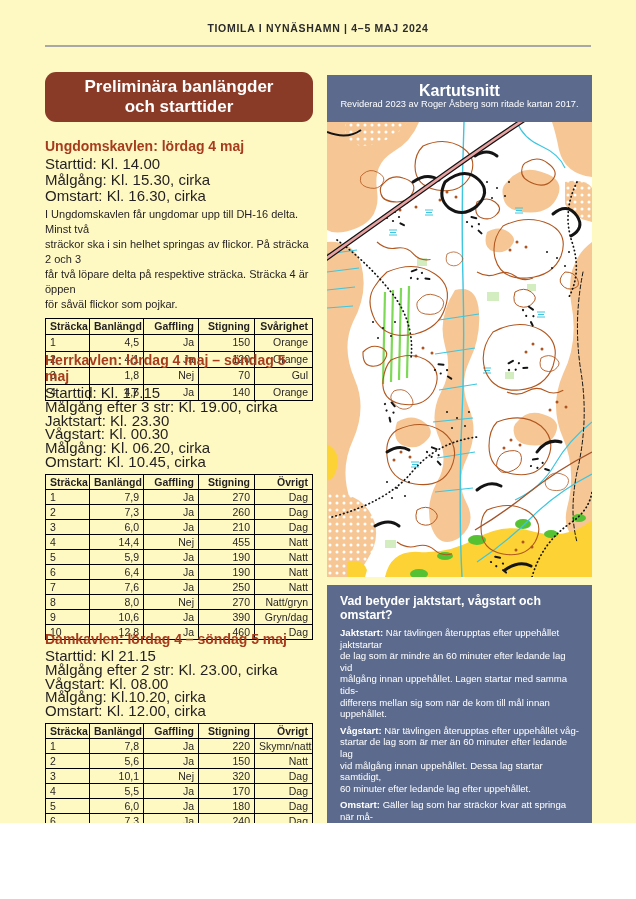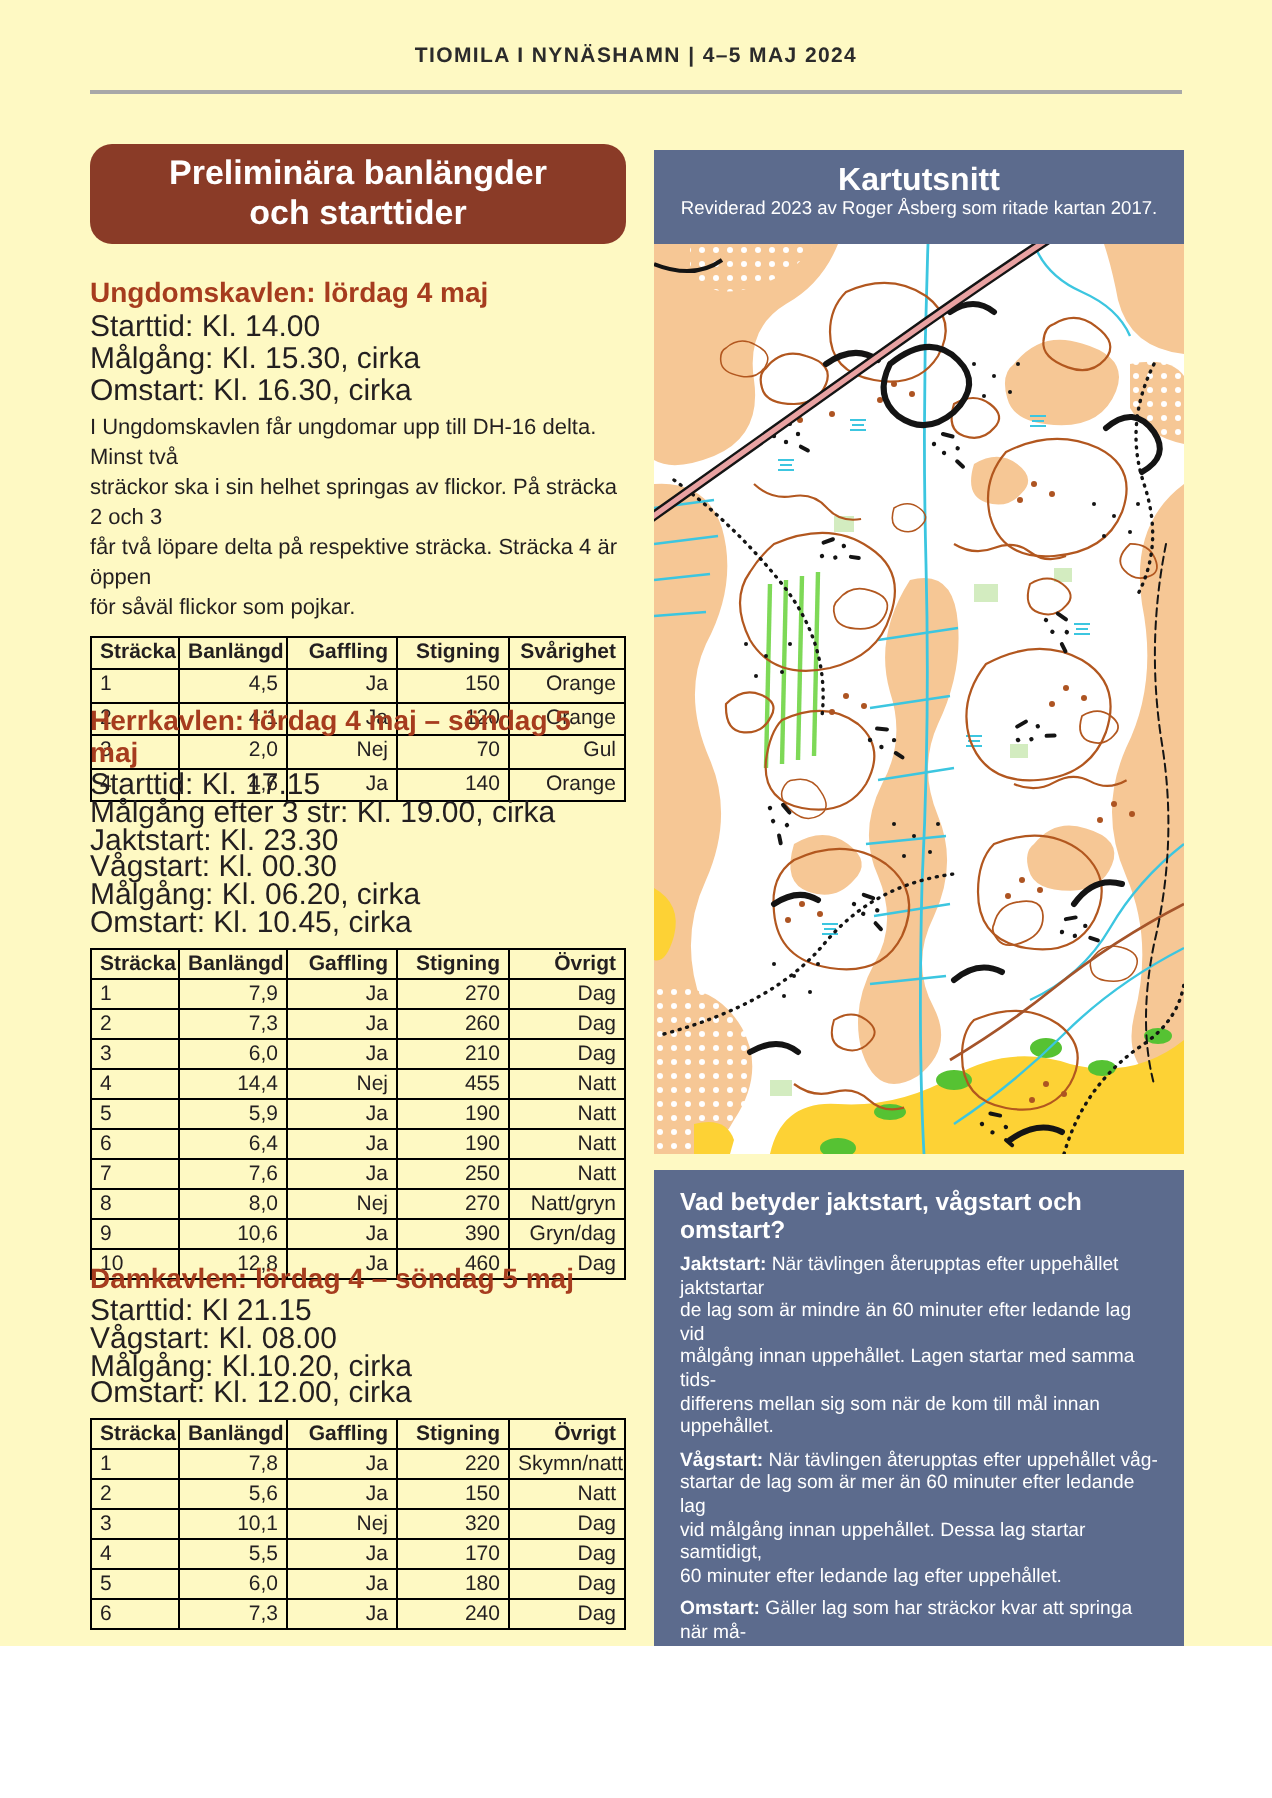--- a/index.html
+++ b/index.html
@@ -87,21 +87,21 @@
           </tr>
           <tr>
             <td>2</td>
             <td>4,1</td>
             <td>Ja</td>
             <td>120</td>
             <td>Orange</td>
           </tr>
           <tr>
             <td>3</td>
-            <td>2,0</td>
+            <td>1,8</td>
             <td>Nej</td>
             <td>70</td>
             <td>Gul</td>
           </tr>
           <tr>
             <td>4</td>
             <td>4,6</td>
             <td>Ja</td>
             <td>140</td>
             <td>Orange</td>
@@ -206,20 +206,21 @@
             <td>460</td>
             <td>Dag</td>
           </tr>
         </tbody>
       </table>
   </div>
 
   <div class="section tight" id="sec2" style="top:631px">
     <h2>Damkavlen: lördag 4 – söndag 5 maj</h2>
     <div class="detail">Starttid: Kl 21.15</div>
+    <div class="detail">Målgång efter 2 str: Kl. 23.00, cirka</div>
     <div class="detail">Vågstart: Kl. 08.00</div>
     <div class="detail">Målgång: Kl.10.20, cirka</div>
     <div class="detail">Omstart: Kl. 12.00, cirka</div>
     <table>
       <colgroup>
           <col style="width:44px">
           <col style="width:54px">
           <col style="width:55px">
           <col style="width:56px">
           <col>

